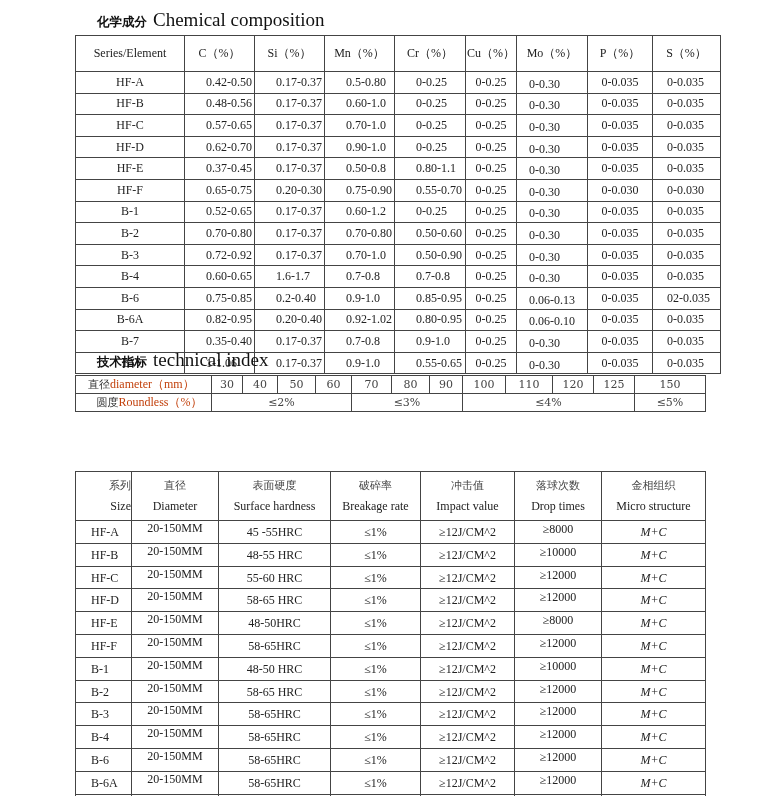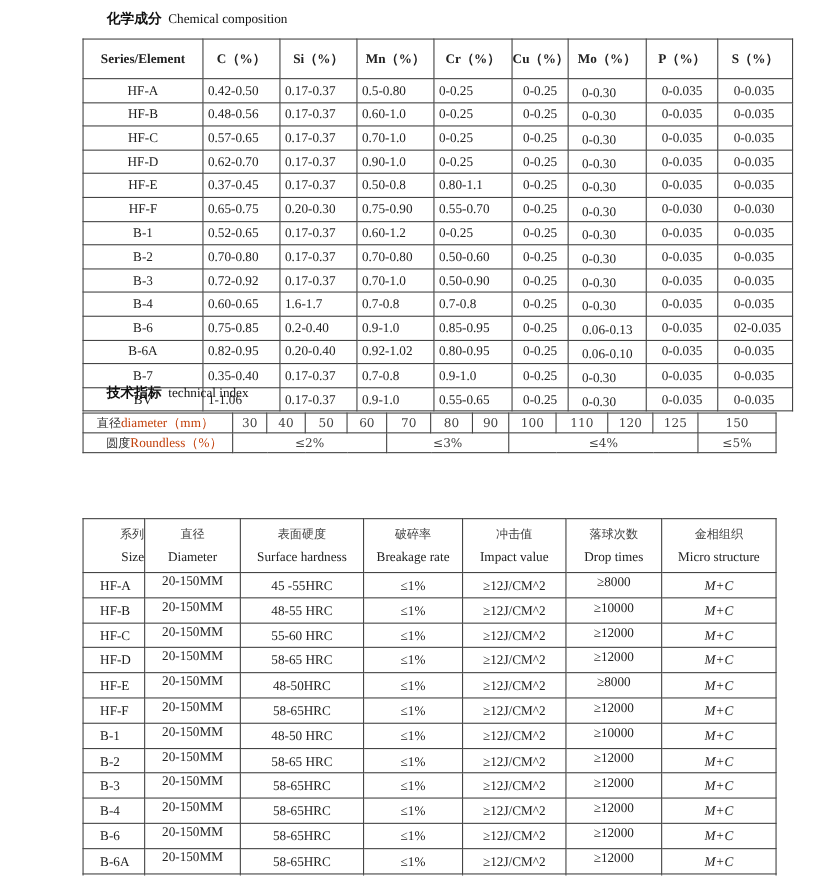--- a/index.html
+++ b/index.html
@@ -4,30 +4,30 @@
 <style>
   html, body { margin: 0; padding: 0; background: #ffffff; }
   body {
     width: 759px; height: 796px; position: relative; overflow: hidden;
     font-family: "Liberation Serif", "DejaVu Serif", serif; color: #222;
   }
   .section-title {
     position: absolute; left: 75px; font-size: 13px; color: #111;
   }
   .section-title .cn { font-family: "DejaVu Sans", sans-serif; font-weight: bold; font-size: 12.5px; margin-left: 22px; }
-  .section-title .en { margin-left: 6px; font-size: 12px; }
+  .section-title .en { margin-left: 6px; font-size: 19px; }
 
   table { border-collapse: collapse; position: absolute; table-layout: fixed; }
   td, th { border: 1px solid #444; font-weight: normal; font-size: 12px; padding: 0; white-space: nowrap; }
 
   
   #chem { left: 75px; top: 35px; width: 631px; }
-  #chem th { height: 35px; text-align: center; font-size: 12px; font-weight: bold; }
+  #chem th { height: 35px; text-align: center; font-size: 12px; }
   #chem td { height: 17.6px; line-height: 17px; text-align: center; }
-  #chem td.left { text-align: left; padding-left: 4px; }
+  #chem td.left { text-align: left; padding-left: 21px; }
   #chem td.sleft { text-align: left; padding-left: 14px; }
   #chem td.mo { text-align: left; padding-left: 12px; padding-top: 3px; line-height: 14px; }
 
   
   #tech { left: 75px; top: 375px; width: 630px; font-family: "DejaVu Serif", serif; }
   #tech td { font-size: 11px; color: #444; text-align: center; }
   #tech td.lbl { text-align: left; padding-left: 12px; color: #333; }
   #tech tr.r1 td { height: 17px; }
   #tech tr.r2 td { height: 45px; }
   #tech tr.r2 td.lbl { line-height: 18px; }

